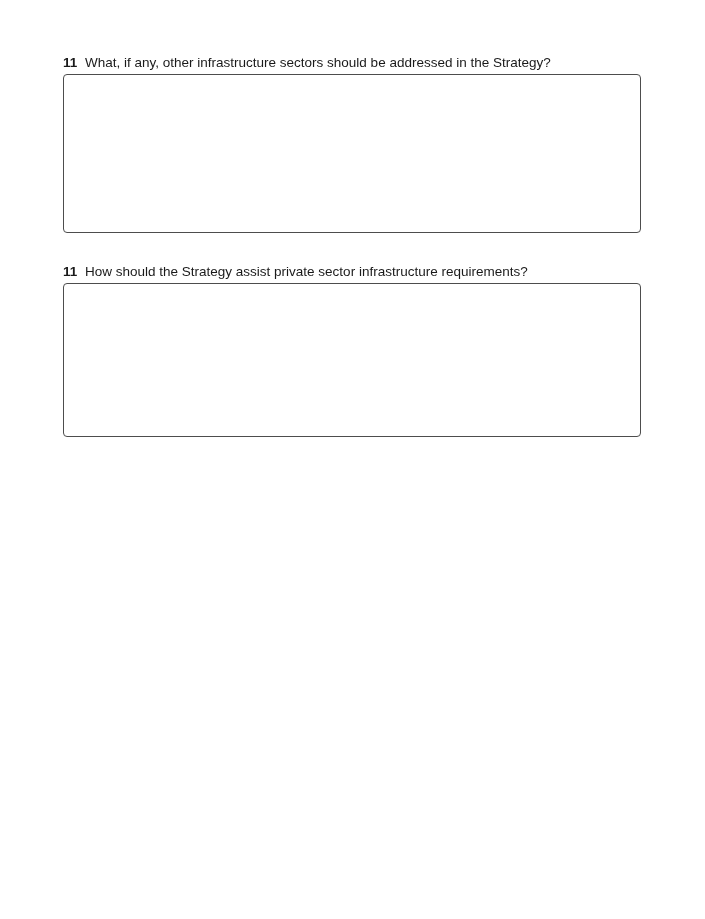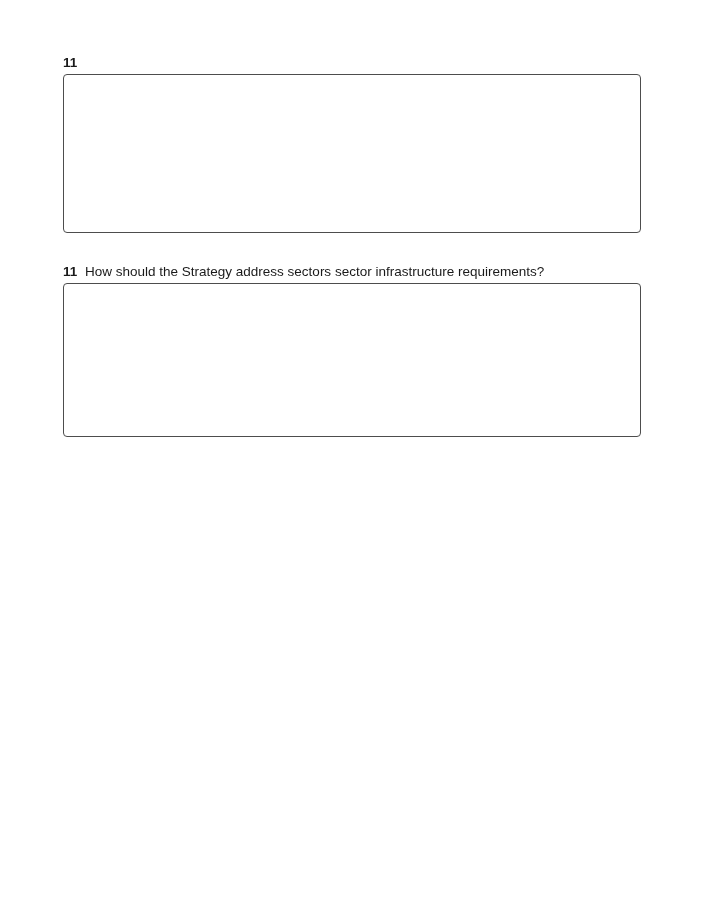--- a/index.html
+++ b/index.html
@@ -53,26 +53,27 @@
   .answer-box.h3 { height: 155px; }
 </style>
 </head>
 <body>
 
 <div class="page">
 
   <div class="question-block">
     <div class="question-label">
       <span class="question-number">11</span>
+      <span class="question-text">What, if any, other infrastructure sectors should be addressed in the Strategy?</span>
     </div>
     <div class="answer-box h1"></div>
   </div>
 
   <div class="question-block">
     <div class="question-label">
       <span class="question-number">11</span>
-      <span class="question-text">How should the Strategy address sectors sector infrastructure requirements?</span>
+      <span class="question-text">How should the Strategy assist private sector infrastructure requirements?</span>
     </div>
     <div class="answer-box h2"></div>
   </div>
 
 
 </div>
 
 </body></html>

